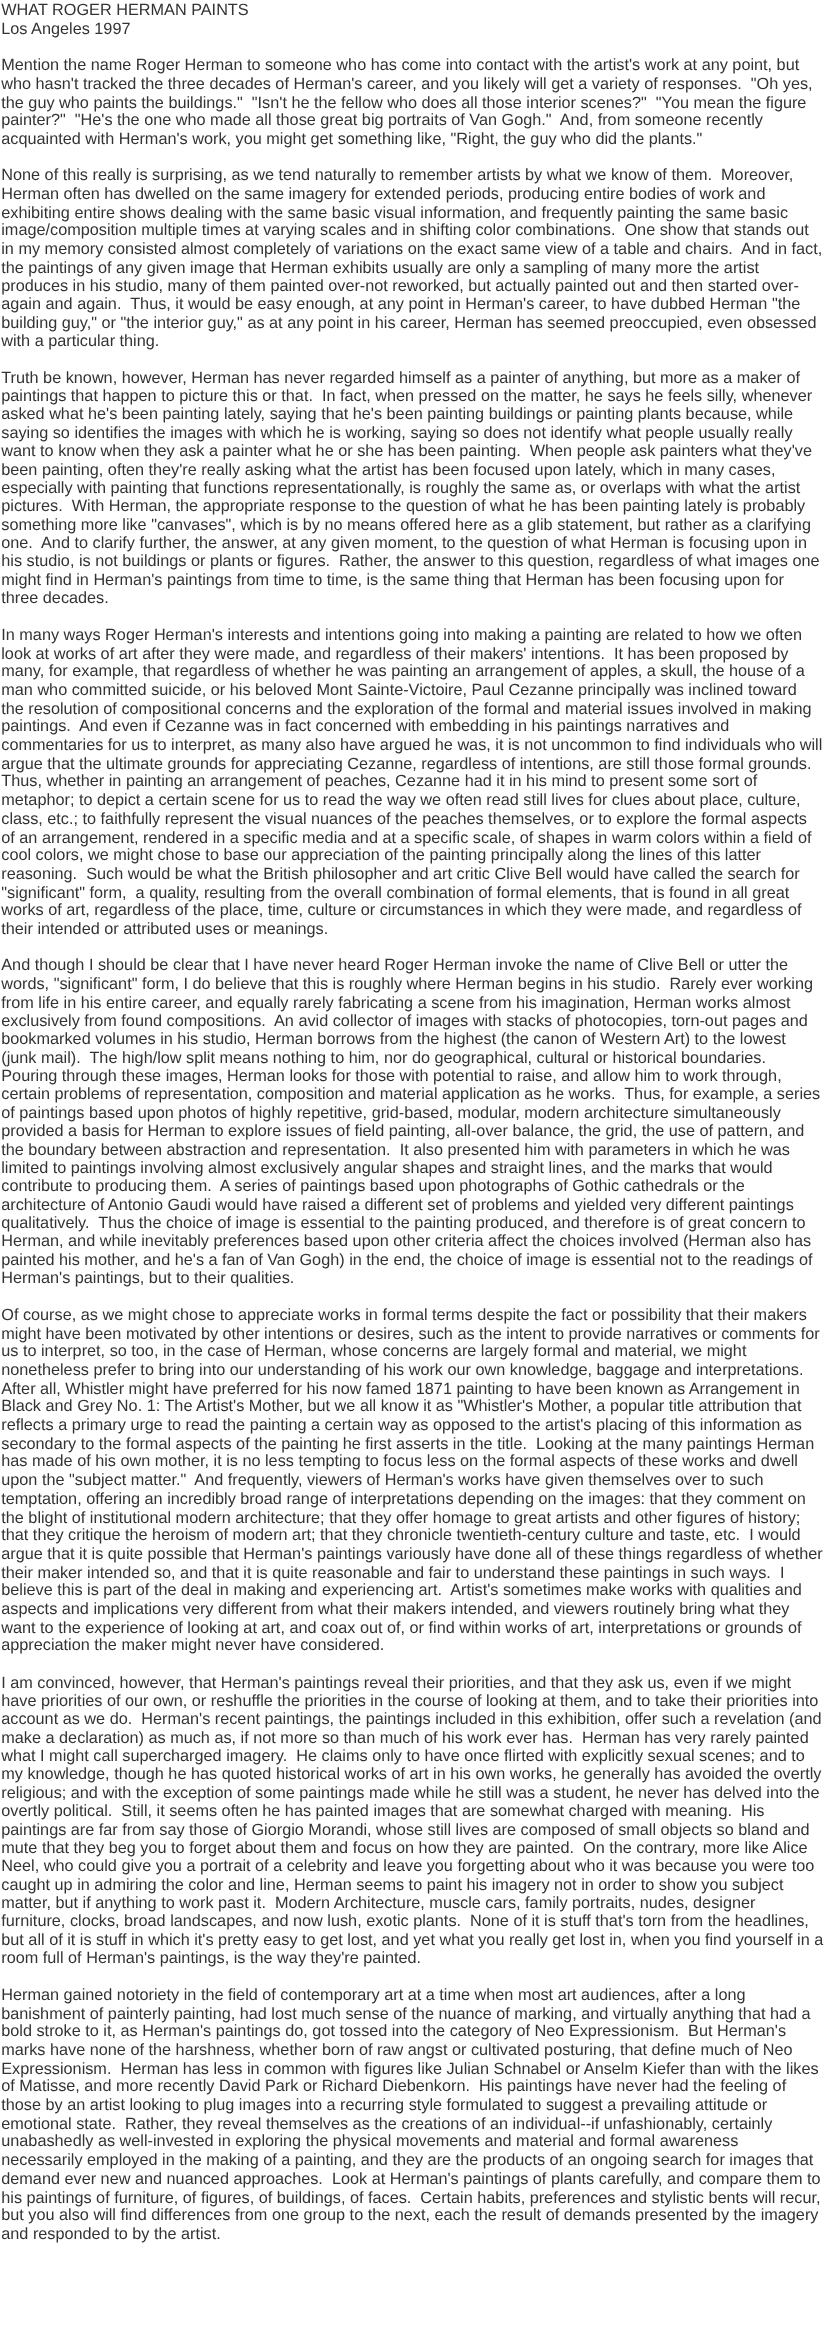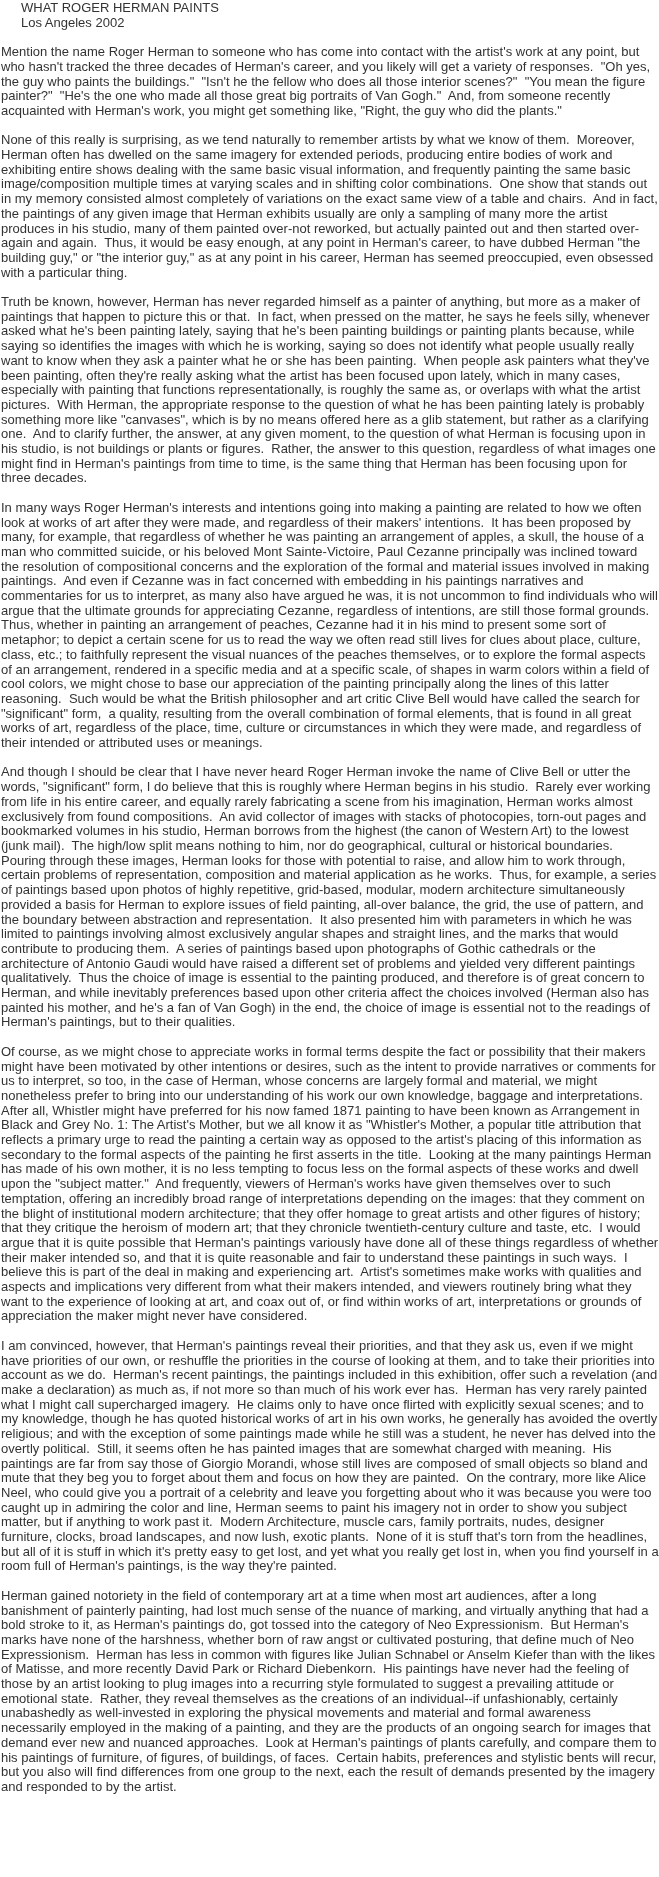--- a/index.html
+++ b/index.html
@@ -16,34 +16,33 @@
     font-size: 13px;
     line-height: 14.7px;
     color: #333333;
   }
   .doc .hline {
     white-space: pre-wrap;
     margin: 0;
   }
   .doc header {
     margin: 0 0 14.7px 0;
-    padding-left: 20px;
   }
   .doc p {
     white-space: pre-wrap;
     margin: 0 0 14.7px 0;
   }
 </style>
 </head>
 <body>
 
 <div class="doc">
   <header>
     <div class="hline">WHAT ROGER HERMAN PAINTS</div>
-    <div class="hline">Los Angeles 2002</div>
+    <div class="hline">Los Angeles 1997</div>
   </header>
   <p>Mention the name Roger Herman to someone who has come into contact with the artist's work at any point, but who hasn't tracked the three decades of Herman's career, and you likely will get a variety of responses.  "Oh yes, the guy who paints the buildings."  "Isn't he the fellow who does all those interior scenes?"  "You mean the figure painter?"  "He's the one who made all those great big portraits of Van Gogh."  And, from someone recently acquainted with Herman's work, you might get something like, "Right, the guy who did the plants."</p>
   <p>None of this really is surprising, as we tend naturally to remember artists by what we know of them.  Moreover, Herman often has dwelled on the same imagery for extended periods, producing entire bodies of work and exhibiting entire shows dealing with the same basic visual information, and frequently painting the same basic image/composition multiple times at varying scales and in shifting color combinations.  One show that stands out in my memory consisted almost completely of variations on the exact same view of a table and chairs.  And in fact, the paintings of any given image that Herman exhibits usually are only a sampling of many more the artist produces in his studio, many of them painted over-not reworked, but actually painted out and then started over-again and again.  Thus, it would be easy enough, at any point in Herman's career, to have dubbed Herman "the building guy," or "the interior guy," as at any point in his career, Herman has seemed preoccupied, even obsessed with a particular thing.</p>
   <p>Truth be known, however, Herman has never regarded himself as a painter of anything, but more as a maker of paintings that happen to picture this or that.  In fact, when pressed on the matter, he says he feels silly, whenever asked what he's been painting lately, saying that he's been painting buildings or painting plants because, while saying so identifies the images with which he is working, saying so does not identify what people usually really want to know when they ask a painter what he or she has been painting.  When people ask painters what they've been painting, often they're really asking what the artist has been focused upon lately, which in many cases, especially with painting that functions representationally, is roughly the same as, or overlaps with what the artist pictures.  With Herman, the appropriate response to the question of what he has been painting lately is probably something more like "canvases", which is by no means offered here as a glib statement, but rather as a clarifying one.  And to clarify further, the answer, at any given moment, to the question of what Herman is focusing upon in his studio, is not buildings or plants or figures.  Rather, the answer to this question, regardless of what images one might find in Herman's paintings from time to time, is the same thing that Herman has been focusing upon for three decades.</p>
   <p>In many ways Roger Herman's interests and intentions going into making a painting are related to how we often look at works of art after they were made, and regardless of their makers' intentions.  It has been proposed by many, for example, that regardless of whether he was painting an arrangement of apples, a skull, the house of a man who committed suicide, or his beloved Mont Sainte-Victoire, Paul Cezanne principally was inclined toward the resolution of compositional concerns and the exploration of the formal and material issues involved in making paintings.  And even if Cezanne was in fact concerned with embedding in his paintings narratives and commentaries for us to interpret, as many also have argued he was, it is not uncommon to find individuals who will argue that the ultimate grounds for appreciating Cezanne, regardless of intentions, are still those formal grounds.  Thus, whether in painting an arrangement of peaches, Cezanne had it in his mind to present some sort of metaphor; to depict a certain scene for us to read the way we often read still lives for clues about place, culture, class, etc.; to faithfully represent the visual nuances of the peaches themselves, or to explore the formal aspects of an arrangement, rendered in a specific media and at a specific scale, of shapes in warm colors within a field of cool colors, we might chose to base our appreciation of the painting principally along the lines of this latter reasoning.  Such would be what the British philosopher and art critic Clive Bell would have called the search for "significant" form,  a quality, resulting from the overall combination of formal elements, that is found in all great works of art, regardless of the place, time, culture or circumstances in which they were made, and regardless of their intended or attributed uses or meanings.</p>
   <p>And though I should be clear that I have never heard Roger Herman invoke the name of Clive Bell or utter the words, "significant" form, I do believe that this is roughly where Herman begins in his studio.  Rarely ever working from life in his entire career, and equally rarely fabricating a scene from his imagination, Herman works almost exclusively from found compositions.  An avid collector of images with stacks of photocopies, torn-out pages and bookmarked volumes in his studio, Herman borrows from the highest (the canon of Western Art) to the lowest (junk mail).  The high/low split means nothing to him, nor do geographical, cultural or historical boundaries.  Pouring through these images, Herman looks for those with potential to raise, and allow him to work through, certain problems of representation, composition and material application as he works.  Thus, for example, a series of paintings based upon photos of highly repetitive, grid-based, modular, modern architecture simultaneously provided a basis for Herman to explore issues of field painting, all-over balance, the grid, the use of pattern, and the boundary between abstraction and representation.  It also presented him with parameters in which he was limited to paintings involving almost exclusively angular shapes and straight lines, and the marks that would contribute to producing them.  A series of paintings based upon photographs of Gothic cathedrals or the architecture of Antonio Gaudi would have raised a different set of problems and yielded very different paintings qualitatively.  Thus the choice of image is essential to the painting produced, and therefore is of great concern to Herman, and while inevitably preferences based upon other criteria affect the choices involved (Herman also has painted his mother, and he's a fan of Van Gogh) in the end, the choice of image is essential not to the readings of Herman's paintings, but to their qualities.</p>
   <p>Of course, as we might chose to appreciate works in formal terms despite the fact or possibility that their makers might have been motivated by other intentions or desires, such as the intent to provide narratives or comments for us to interpret, so too, in the case of Herman, whose concerns are largely formal and material, we might nonetheless prefer to bring into our understanding of his work our own knowledge, baggage and interpretations.  After all, Whistler might have preferred for his now famed 1871 painting to have been known as Arrangement in Black and Grey No. 1: The Artist's Mother, but we all know it as "Whistler's Mother, a popular title attribution that reflects a primary urge to read the painting a certain way as opposed to the artist's placing of this information as secondary to the formal aspects of the painting he first asserts in the title.  Looking at the many paintings Herman has made of his own mother, it is no less tempting to focus less on the formal aspects of these works and dwell upon the "subject matter."  And frequently, viewers of Herman's works have given themselves over to such temptation, offering an incredibly broad range of interpretations depending on the images: that they comment on the blight of institutional modern architecture; that they offer homage to great artists and other figures of history; that they critique the heroism of modern art; that they chronicle twentieth-century culture and taste, etc.  I would argue that it is quite possible that Herman's paintings variously have done all of these things regardless of whether their maker intended so, and that it is quite reasonable and fair to understand these paintings in such ways.  I believe this is part of the deal in making and experiencing art.  Artist's sometimes make works with qualities and aspects and implications very different from what their makers intended, and viewers routinely bring what they want to the experience of looking at art, and coax out of, or find within works of art, interpretations or grounds of appreciation the maker might never have considered.</p>
   <p>I am convinced, however, that Herman's paintings reveal their priorities, and that they ask us, even if we might have priorities of our own, or reshuffle the priorities in the course of looking at them, and to take their priorities into account as we do.  Herman's recent paintings, the paintings included in this exhibition, offer such a revelation (and make a declaration) as much as, if not more so than much of his work ever has.  Herman has very rarely painted what I might call supercharged imagery.  He claims only to have once flirted with explicitly sexual scenes; and to my knowledge, though he has quoted historical works of art in his own works, he generally has avoided the overtly religious; and with the exception of some paintings made while he still was a student, he never has delved into the overtly political.  Still, it seems often he has painted images that are somewhat charged with meaning.  His paintings are far from say those of Giorgio Morandi, whose still lives are composed of small objects so bland and mute that they beg you to forget about them and focus on how they are painted.  On the contrary, more like Alice Neel, who could give you a portrait of a celebrity and leave you forgetting about who it was because you were too caught up in admiring the color and line, Herman seems to paint his imagery not in order to show you subject matter, but if anything to work past it.  Modern Architecture, muscle cars, family portraits, nudes, designer furniture, clocks, broad landscapes, and now lush, exotic plants.  None of it is stuff that's torn from the headlines, but all of it is stuff in which it's pretty easy to get lost, and yet what you really get lost in, when you find yourself in a room full of Herman's paintings, is the way they're painted.</p>
   <p>Herman gained notoriety in the field of contemporary art at a time when most art audiences, after a long banishment of painterly painting, had lost much sense of the nuance of marking, and virtually anything that had a bold stroke to it, as Herman's paintings do, got tossed into the category of Neo Expressionism.  But Herman's marks have none of the harshness, whether born of raw angst or cultivated posturing, that define much of Neo Expressionism.  Herman has less in common with figures like Julian Schnabel or Anselm Kiefer than with the likes of Matisse, and more recently David Park or Richard Diebenkorn.  His paintings have never had the feeling of those by an artist looking to plug images into a recurring style formulated to suggest a prevailing attitude or emotional state.  Rather, they reveal themselves as the creations of an individual--if unfashionably, certainly unabashedly as well-invested in exploring the physical movements and material and formal awareness necessarily employed in the making of a painting, and they are the products of an ongoing search for images that demand ever new and nuanced approaches.  Look at Herman's paintings of plants carefully, and compare them to his paintings of furniture, of figures, of buildings, of faces.  Certain habits, preferences and stylistic bents will recur, but you also will find differences from one group to the next, each the result of demands presented by the imagery and responded to by the artist.</p>
 </div>

